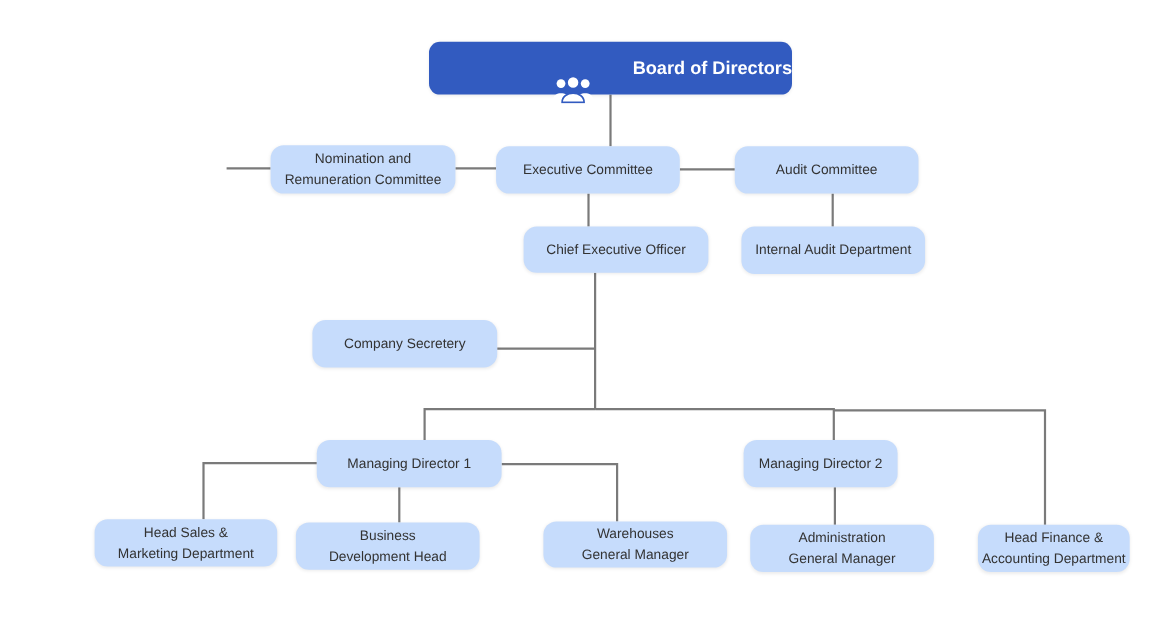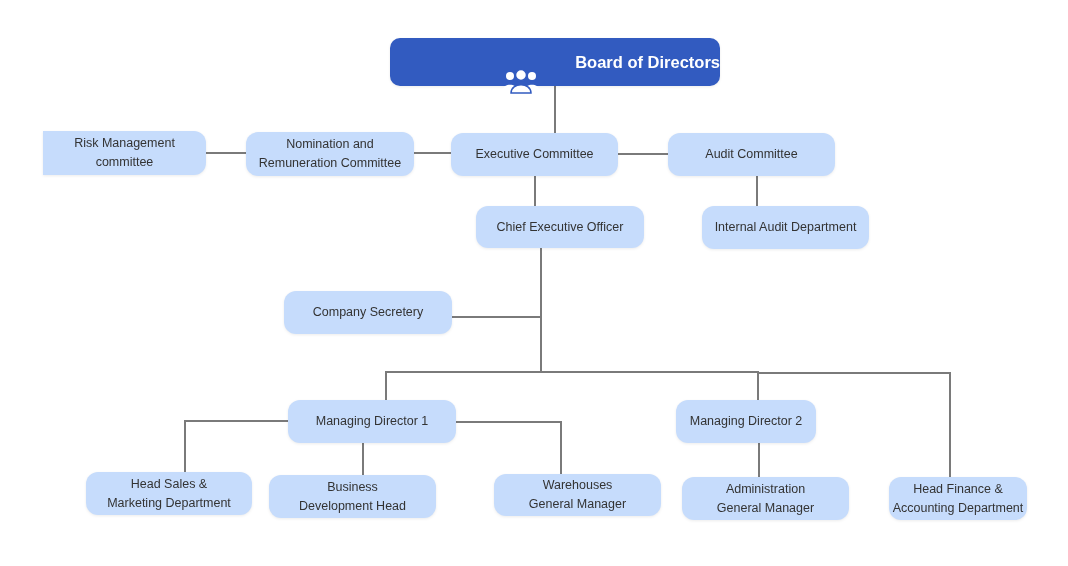--- a/index.html
+++ b/index.html
@@ -55,43 +55,39 @@
         <path d="M2 22 C2 15 16 15 16 22 Z" fill="#fff"></path>
         <circle cx="31" cy="8" r="4" fill="#fff"></circle>
         <path d="M24 22 C24 15 38 15 38 22 Z" fill="#fff"></path>
         <circle cx="20" cy="7" r="5.5" stroke="#325bc0" stroke-width="1.5" fill="#fff"></circle>
         <path d="M10 25 C10 14 30 14 30 25 Z" stroke="#325bc0" stroke-width="1.5" fill="#fff"></path>
       </svg>
     </span>
     <span class="label">Board of Directors</span>
   </div>
 
-  <div class="node square-left" style="left:43px; top:131px; width:163px; height:44px;">
-    <span>Risk Management
-committee</span>
-  </div>
 
   <div class="node" style="left:246px; top:132px; width:168px; height:44px;">
     <span>Nomination and
 Remuneration Committee</span>
   </div>
 
   <div class="node" style="left:451px; top:133px; width:167px; height:43px;">
     <span>Executive  Committee</span>
   </div>
 
   <div class="node" style="left:668px; top:133px; width:167px; height:43px;">
     <span>Audit  Committee</span>
   </div>
 
   <div class="node" style="left:476px; top:206px; width:168px; height:42px;">
     <span>Chief Executive  Officer</span>
   </div>
 
-  <div class="node" style="left:674px; top:206px; width:167px; height:43px;margin-left:28px;">
+  <div class="node" style="left:674px; top:206px; width:167px; height:43px;">
     <span>Internal Audit Department</span>
   </div>
 
   <div class="node" style="left:284px; top:291px; width:168px; height:43px;">
     <span>Company Secretery</span>
   </div>
 
   <div class="node" style="left:288px; top:400px; width:168px; height:43px;">
     <span>Managing Director 1</span>
   </div>

